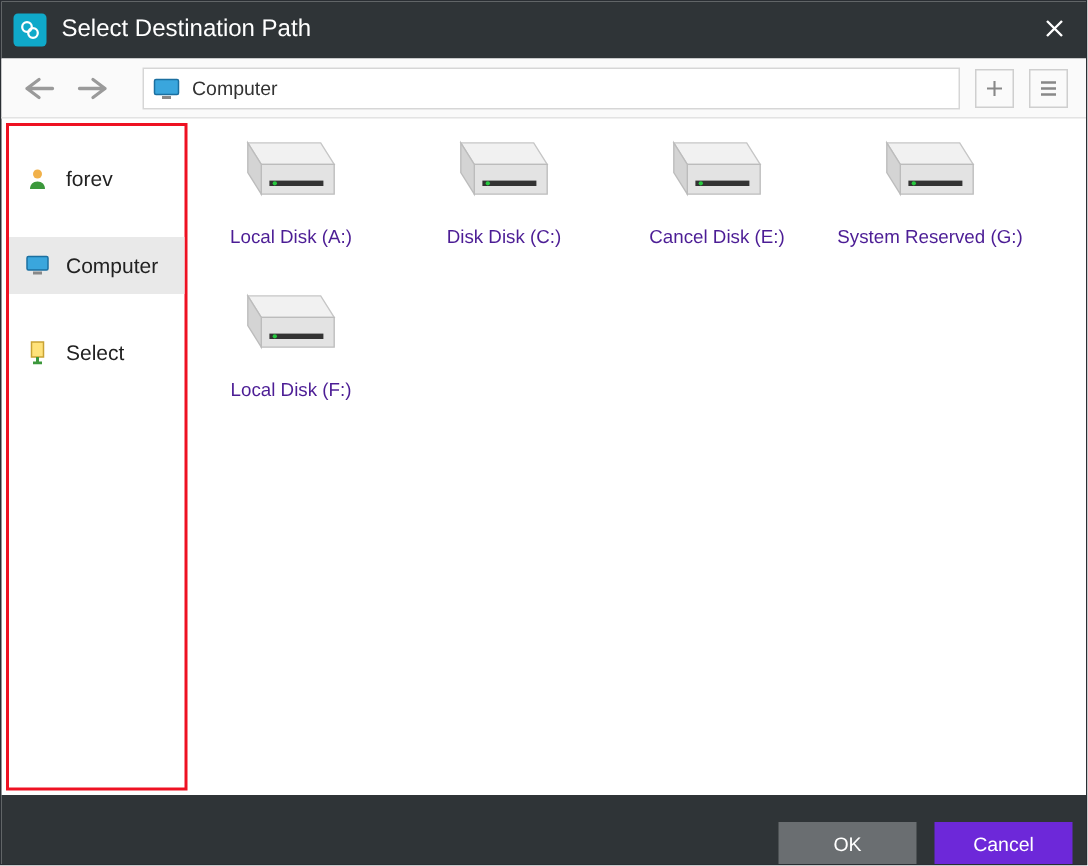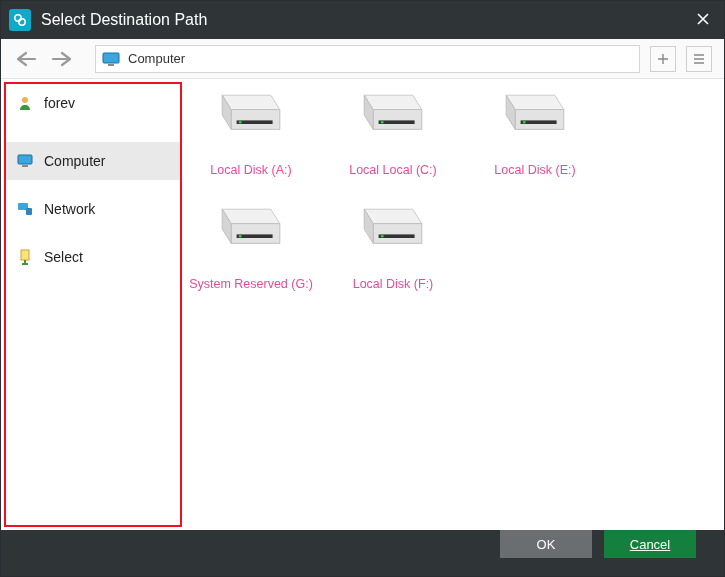--- a/index.html
+++ b/index.html
@@ -11,34 +11,34 @@
 .titlebar .title { font-size: 16px; flex: 1; }
 .titlebar .close { font-size: 18px; color: #fff; cursor: pointer; padding: 0 6px; }
 .toolbar { background: #fafafa; height: 40px; border-bottom: 1px solid #e3e3e3; display: flex; align-items: center; padding: 0 12px; gap: 10px; }
 .nav-arrow { color: #9a9a9a; padding: 3px 2px; }
 .nav-arrow svg { display:block; }
 .path-box { flex: 1; display: flex; align-items: center; gap: 8px; border: 1px solid #d6d6d6; background: #fff; height: 28px; padding: 0 6px; margin-left: 10px; }
 .path-box .mon-icon { width: 18px; height: 14px; }
 .path-box .path-text { font-size: 13px; color: #333; }
 .tool-btn { width: 26px; height: 26px; border: 1px solid #cfcfcf; display:flex; align-items:center; justify-content:center; color:#888; }
 .body { flex: 1; display: flex; min-height: 0; }
-.sidebar { width: 178px; border: 2px solid #e12; margin: 3px 2px 3px 3px; padding-top: 0; background: #fff; }
+.sidebar { width: 121px; border: 2px solid #e12; margin: 3px 2px 3px 3px; padding-top: 16px; background: #fff; }
 .side-item { display: flex; align-items: center; gap: 10px; padding: 10px 10px; font-size: 14px; color: #222; cursor: pointer; }
 .side-item .ico { width: 18px; height: 18px; display:flex; align-items:center; justify-content:center; }
 .side-spacer { height: 10px; }
 .side-item.selected { background: #e9e9e9; }
 .content { flex: 1; padding: 10px 2px 10px 2px; overflow: auto; }
 .grid { display: flex; flex-wrap: wrap; gap: 26px 12px; }
 .disk { width: 130px; display: flex; flex-direction: column; align-items: center; cursor: pointer; }
 .disk .drive-svg { width: 72px; height: 52px; }
-.disk .label { margin-top: 22px; font-size: 12.5px; color: #ec4899; text-align: center; white-space: nowrap; }
-.footer { background: #2f3437; height: 46px; display:flex; align-items:flex-start; justify-content: flex-end; padding: 0 28px; gap: 12px; }
+.disk .label { margin-top: 10px; font-size: 12.5px; color: #4c1d95; text-align: center; white-space: nowrap; }
+.footer { background: #2f3437; height: 46px; display:flex; align-items:flex-end; justify-content: flex-end; padding: 0 9px; gap: 12px; }
 .btn { width: 92px; height: 28px; border: none; font-size: 13px; color: #fff; cursor: pointer; }
 .btn-ok { background: #6a6e71; }
-.btn-cancel { background: #15803d; text-decoration: underline; }
+.btn-cancel { background: #6d28d9; }
 </style>
 </head>
 <body>
 
 <div class="window">
 
   <div class="titlebar">
     <div class="app-icon">
       <svg width="14" height="14" viewBox="0 0 14 14">
           <circle cx="5" cy="5" r="3.2" fill="none" stroke="#fff" stroke-width="1.5"></circle>
@@ -99,29 +99,20 @@
       <div class="side-item selected">
         <span class="ico">
             <svg width="16" height="14" viewBox="0 0 16 14">
               <rect x="1" y="1" width="14" height="9" rx="1" fill="#3aa6dd" stroke="#1b6fa0"></rect>
               <rect x="5" y="11" width="6" height="2" fill="#888"></rect>
             </svg>
           </span>
         <span>Computer</span>
       </div>
       <div class="side-spacer"></div>
-      <div class="side-item">
-        <span class="ico">
-            <svg width="16" height="14" viewBox="0 0 16 14">
-              <rect x="1" y="1" width="10" height="7" rx="1" fill="#3aa6dd"></rect>
-              <rect x="9" y="6" width="6" height="7" rx="1" fill="#2f86b8"></rect>
-            </svg>
-          </span>
-        <span>Network</span>
-      </div>
       <div class="side-spacer"></div>
       <div class="side-item">
         <span class="ico">
             <svg width="14" height="16" viewBox="0 0 14 16">
               <rect x="3" y="1" width="8" height="10" fill="#ffe27a" stroke="#c9a334"></rect>
               <path d="M7 11 v4" stroke="#3c983c" stroke-width="2"></path>
               <path d="M4 15 h6" stroke="#3c983c" stroke-width="2"></path>
             </svg>
           </span>
         <span>Select</span>
@@ -142,31 +133,31 @@
           <span class="label">Local Disk (A:)</span>
         </div>
         <div class="disk">
           <svg class="drive-svg" viewBox="0 0 80 56">
               <polygon points="8,6 62,6 72,22 18,22" fill="#f1f1f1" stroke="#c6c6c6"></polygon>
               <polygon points="18,22 72,22 72,44 18,44" fill="#e3e3e3" stroke="#bcbcbc"></polygon>
               <polygon points="8,6 18,22 18,44 8,28" fill="#d4d4d4" stroke="#bcbcbc"></polygon>
               <rect x="24" y="34" width="40" height="4" fill="#333"></rect>
               <circle cx="28" cy="36" r="1.6" fill="#27c93f"></circle>
             </svg>
-          <span class="label">Local Local (C:)</span>
+          <span class="label">Disk Disk (C:)</span>
         </div>
         <div class="disk">
           <svg class="drive-svg" viewBox="0 0 80 56">
               <polygon points="8,6 62,6 72,22 18,22" fill="#f1f1f1" stroke="#c6c6c6"></polygon>
               <polygon points="18,22 72,22 72,44 18,44" fill="#e3e3e3" stroke="#bcbcbc"></polygon>
               <polygon points="8,6 18,22 18,44 8,28" fill="#d4d4d4" stroke="#bcbcbc"></polygon>
               <rect x="24" y="34" width="40" height="4" fill="#333"></rect>
               <circle cx="28" cy="36" r="1.6" fill="#27c93f"></circle>
             </svg>
-          <span class="label">Local Disk (E:)</span>
+          <span class="label">Cancel Disk (E:)</span>
         </div>
         <div class="disk">
           <svg class="drive-svg" viewBox="0 0 80 56">
               <polygon points="8,6 62,6 72,22 18,22" fill="#f1f1f1" stroke="#c6c6c6"></polygon>
               <polygon points="18,22 72,22 72,44 18,44" fill="#e3e3e3" stroke="#bcbcbc"></polygon>
               <polygon points="8,6 18,22 18,44 8,28" fill="#d4d4d4" stroke="#bcbcbc"></polygon>
               <rect x="24" y="34" width="40" height="4" fill="#333"></rect>
               <circle cx="28" cy="36" r="1.6" fill="#27c93f"></circle>
             </svg>
           <span class="label">System Reserved (G:)</span>

